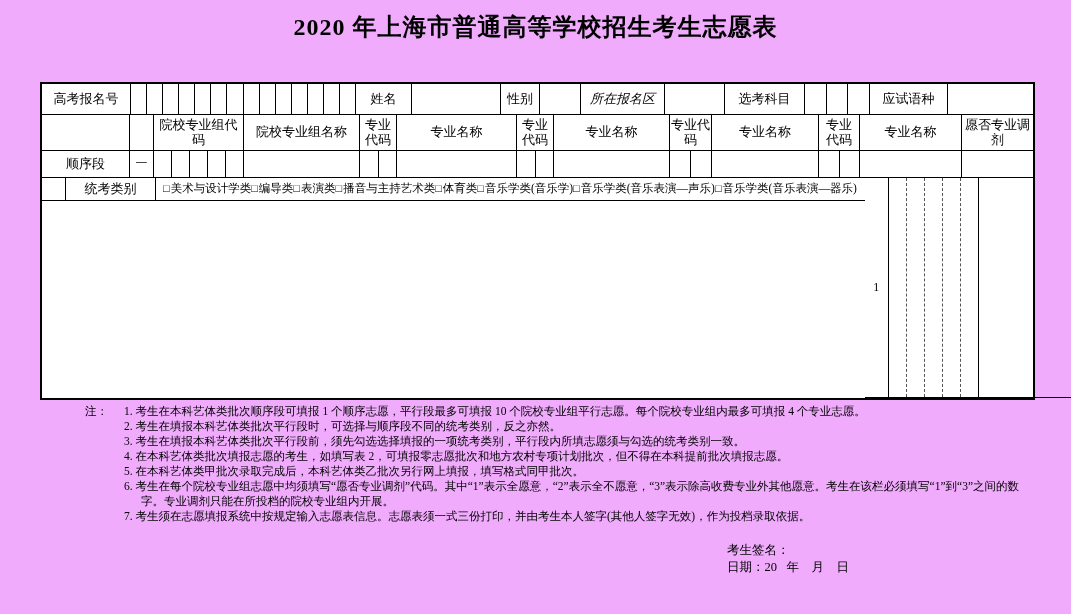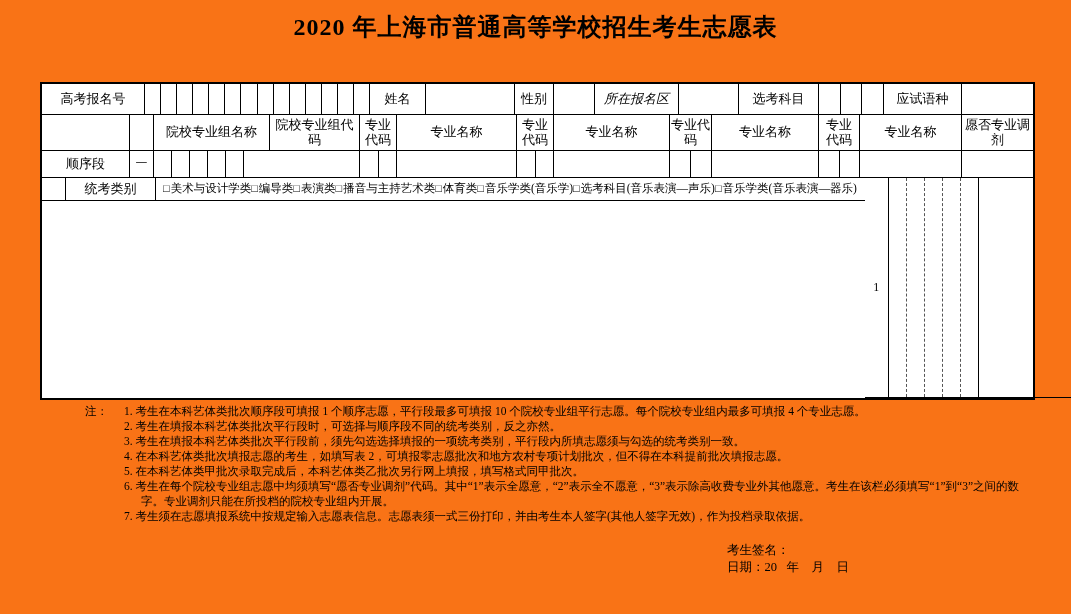--- a/index.html
+++ b/index.html
@@ -1,16 +1,16 @@
 <!DOCTYPE html>
 <html><head>
 <meta charset="utf-8">
 <style>
   html,body{margin:0;padding:0;background:#ffffff;}
-  .page{position:relative;width:1071px;height:614px;background:#f97316;
+  .page{position:relative;width:1071px;height:614px;background:#f0abfc;
         font-family:"Liberation Serif","DejaVu Serif",serif;color:#000;overflow:hidden;}
   .title1{position:absolute;top:11px;left:0;width:100%;text-align:center;
           font-size:24px;font-weight:bold;letter-spacing:1px;}
   .title2{position:absolute;top:44px;left:0;width:100%;text-align:center;
           font-size:23px;font-weight:bold;letter-spacing:1px;}
 
   .vtable{position:absolute;left:40px;top:82px;width:995px;height:318px;
           border:2px solid #000;box-sizing:border-box;display:flex;flex-direction:column;
           background:#fff;}
   .trow{display:flex;border-bottom:1px solid #000;box-sizing:border-box;align-items:stretch;}
@@ -23,21 +23,21 @@
   .r-info{height:31px;flex:0 0 auto;}
   .r-head{height:36px;flex:0 0 auto;}
   .r-seq{height:27px;flex:0 0 auto;}
   .psec{flex:1;display:flex;border-bottom:none;}
   .pbody{flex:1;display:flex;flex-direction:row;}
   .r-exam{height:23px;flex:0 0 auto;}
   .prow{flex:1;}
   .pbody .trow:last-child{border-bottom:none;}
 
   
-  .i-reg{width:103px;} .i-regboxes{width:225px;} .i-name{width:56px;} .i-nameval{width:89px;}
+  .i-reg{width:89px;} .i-regboxes{width:225px;} .i-name{width:56px;} .i-nameval{width:89px;}
   .i-sex{width:39px;} .i-sexval{width:41px;} .i-dist{width:84px;font-style:italic;} .i-distval{width:60px;}
   .i-subj{width:80px;} .i-subjboxes{width:65px;} .i-lang{width:78px;} .i-langval{flex:1;}
 
   
   .c-label{width:88px;} .c-num{width:24px;font-size:12px;}
   .c-code{width:90px;} .c-gname{width:116px;}
   .c-pc1{width:37px;} .c-pn1{width:120px;}
   .c-pc2{width:37px;} .c-pn2{width:116px;}
   .c-pc3{width:42px;} .c-pn3{width:107px;}
   .c-pc4{width:41px;} .c-pn4{width:102px;}
@@ -106,22 +106,22 @@
           <div class="box"></div>
           <div class="box"></div>
         </div>
       <div class="cell i-lang">应试语种</div>
       <div class="cell i-langval"></div>
     </div>
 
     <div class="trow r-head">
       <div class="cell c-label"></div>
       <div class="cell c-num"></div>
+      <div class="cell c-code h2">院校专业组代码</div>
       <div class="cell c-gname h2">院校专业组名称</div>
-      <div class="cell c-code h2">院校专业组代码</div>
       <div class="cell c-pc1 h2">专业代码</div>
       <div class="cell c-pn1 h2">专业名称</div>
       <div class="cell c-pc2 h2">专业代码</div>
       <div class="cell c-pn2 h2">专业名称</div>
       <div class="cell c-pc3 h2">专业代码</div>
       <div class="cell c-pn3 h2">专业名称</div>
       <div class="cell c-pc4 h2">专业代码</div>
       <div class="cell c-pn4 h2">专业名称</div>
       <div class="cell c-adj h2">愿否专业调剂</div>
     </div>
@@ -185,21 +185,21 @@
               <span class="exam-item">
                 <span class="cb">□</span>
                 <span>体育类</span>
               </span>
               <span class="exam-item">
                 <span class="cb">□</span>
                 <span>音乐学类(音乐学)</span>
               </span>
               <span class="exam-item">
                 <span class="cb">□</span>
-                <span>选考科目(音乐表演—声乐)</span>
+                <span>音乐学类(音乐表演—声乐)</span>
               </span>
               <span class="exam-item">
                 <span class="cb">□</span>
                 <span>音乐学类(音乐表演—器乐)</span>
               </span>
             </div>
         </div>
 
       <div class="trow prow">
             <div class="cell c-num">1</div>

